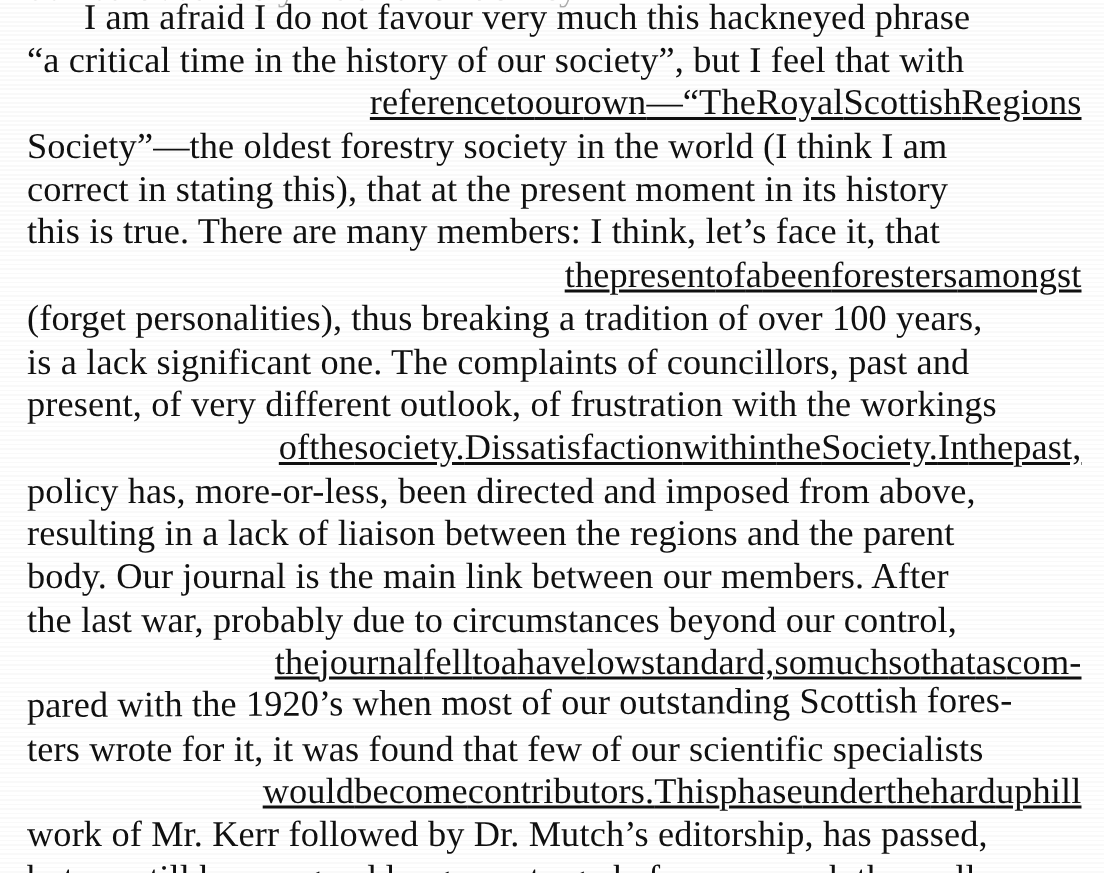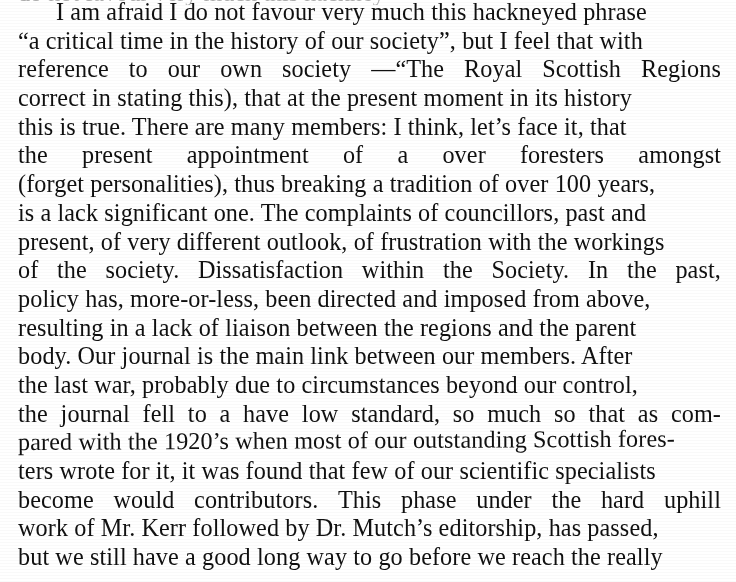--- a/index.html
+++ b/index.html
@@ -37,22 +37,23 @@
     -webkit-font-smoothing: antialiased;
   }
 
   
   .line > .w {
     display: inline-block;
     white-space: pre;
   }
   .line.just {
     display: flex;
-    justify-content: space-between;
+    justify-content: flex-end;
     align-items: baseline;
+    text-decoration: underline;
   }
   .line.flush {
     display: block;
   }
 
   
   .line.indent {
     padding-left: 38px;
   }
 
@@ -92,35 +93,34 @@
   <div id="cropped-top-line">do not favour very much this hackney</div>
 
   <div id="text-block">
       <div class="line flush indent">I am afraid I do not favour very much this hackneyed phrase</div>
       <div class="line flush">“a critical time in the history of our society”, but I feel that with</div>
       <div class="line just">
         <span class="w">reference</span>
         <span class="w">to</span>
         <span class="w">our</span>
         <span class="w">own</span>
-        <span class="w">society</span>
         <span class="w">—“The</span>
         <span class="w">Royal</span>
         <span class="w">Scottish</span>
         <span class="w">Regions</span>
       </div>
+      <div class="line flush">Society”—the oldest forestry society in the world (I think I am</div>
       <div class="line flush">correct in stating this), that at the present moment in its history</div>
       <div class="line flush">this is true.  There are many members: I think, let’s face it, that</div>
       <div class="line just">
         <span class="w">the</span>
         <span class="w">present</span>
-        <span class="w">appointment</span>
         <span class="w">of</span>
         <span class="w">a</span>
-        <span class="w">over</span>
+        <span class="w">been</span>
         <span class="w">foresters</span>
         <span class="w">amongst</span>
       </div>
       <div class="line flush">(forget personalities), thus breaking a tradition of over 100 years,</div>
       <div class="line flush">is a lack significant one.  The complaints of councillors, past and</div>
       <div class="line flush">present, of very different outlook, of frustration with the workings</div>
       <div class="line just">
         <span class="w">of</span>
         <span class="w">the</span>
         <span class="w">society.</span>
@@ -148,22 +148,22 @@
         <span class="w">so</span>
         <span class="w">much</span>
         <span class="w">so</span>
         <span class="w">that</span>
         <span class="w">as</span>
         <span class="w">com-</span>
       </div>
       <div class="line flush skew-b">pared with the 1920’s when most of our outstanding Scottish fores-</div>
       <div class="line flush">ters wrote for it, it was found that few of our scientific specialists</div>
       <div class="line just">
+        <span class="w">would</span>
         <span class="w">become</span>
-        <span class="w">would</span>
         <span class="w">contributors.</span>
         <span class="w">This</span>
         <span class="w">phase</span>
         <span class="w">under</span>
         <span class="w">the</span>
         <span class="w">hard</span>
         <span class="w">uphill</span>
       </div>
       <div class="line flush">work of Mr. Kerr followed by Dr. Mutch’s editorship, has passed,</div>
       <div class="line flush">but we still have a good long way to go before we reach the really</div>

